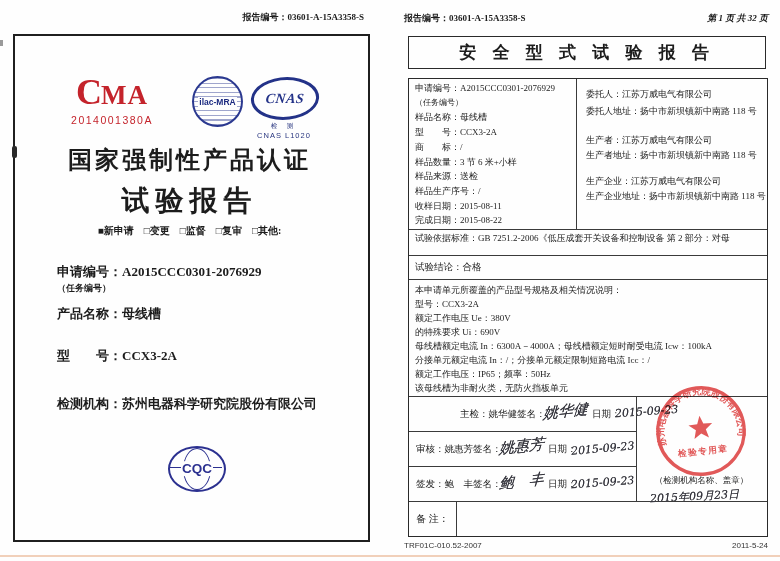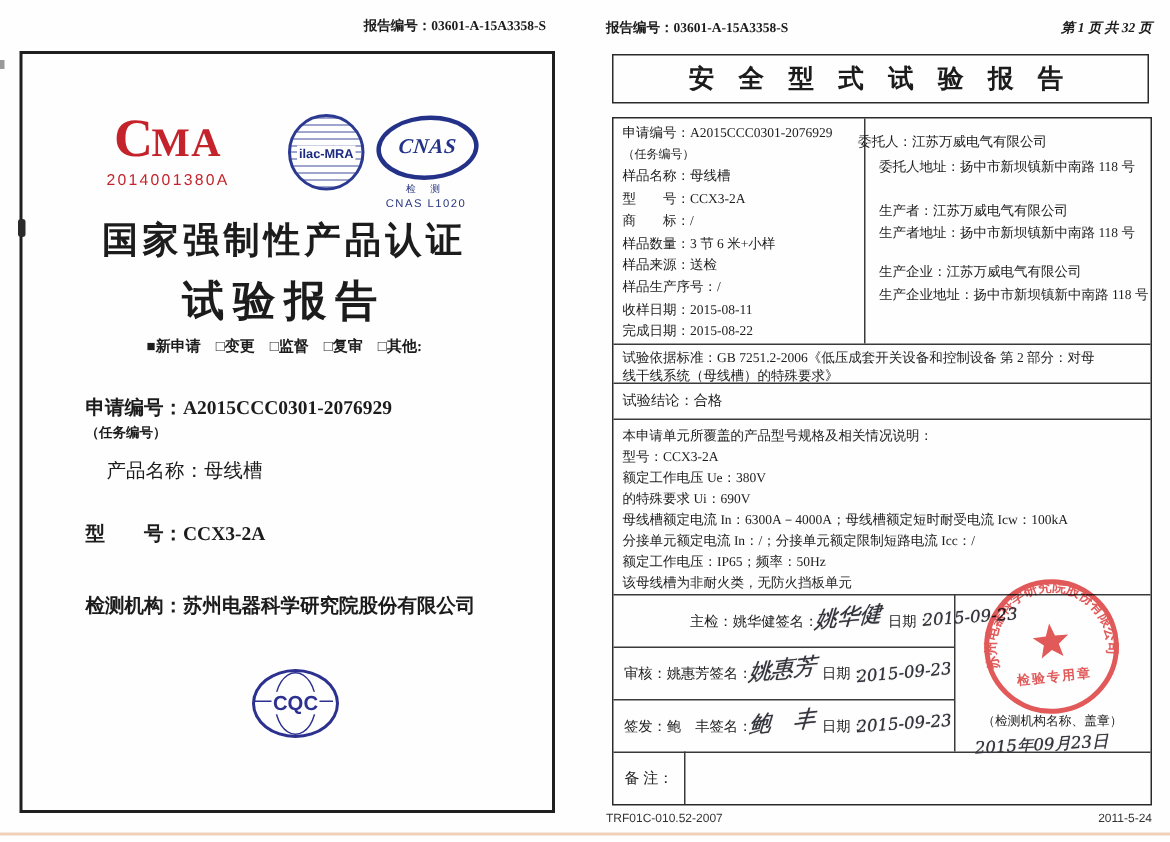--- a/index.html
+++ b/index.html
@@ -64,21 +64,21 @@
     <div class="abs" style="left:13px;top:144px;width:353px;text-align:center;font-size:24px;font-weight:bold;letter-spacing:3px;">国家强制性产品认证</div>
     <div class="abs" style="left:13px;top:224px;width:353px;text-align:center;font-size:10px;font-weight:bold;">■新申请　□变更　□监督　□复审　□其他:</div>
 
     <div class="abs" style="left:13px;top:182px;width:353px;text-align:center;font-size:28px;font-weight:bold;letter-spacing:6px;">试验报告</div>
 
     <div class="abs" style="left:57px;top:263px;font-size:13px;font-weight:bold;">
       <span>申请编号：</span><span>A2015CCC0301-2076929</span>
     </div>
     <div class="abs" style="left:57px;top:282px;font-size:9px;font-weight:bold;">（任务编号）</div>
 
-    <div class="abs" style="left:71px;top:305px;font-size:13px;font-weight:normal;">
+    <div class="abs" style="left:57px;top:305px;font-size:13px;font-weight:bold;">
       <span>产品名称：</span><span>母线槽</span>
     </div>
 
     <div class="abs" style="left:57px;top:347px;font-size:13px;font-weight:bold;">
       <span>型　　号：</span><span>CCX3-2A</span>
     </div>
 
     <div class="abs" style="left:57px;top:395px;font-size:13px;font-weight:bold;">
       <span>检测机构：</span><span>苏州电器科学研究院股份有限公司</span>
     </div>
@@ -123,31 +123,30 @@
         <div>型　　号：CCX3-2A</div>
         <div>商　　标：/</div>
         <div>样品数量：3 节 6 米+小样</div>
         <div>样品来源：送检</div>
         <div>样品生产序号：/</div>
         <div>收样日期：2015-08-11</div>
         <div>完成日期：2015-08-22</div>
       </div>
 
       <div>
-        <div class="abs" style="left:163px;top:9px;font-size:9px;font-family:Liberation Mono, monospace;">委托人：江苏万威电气有限公司</div>
+        <div class="abs" style="left:177px;top:9px;font-size:9px;font-family:Liberation Mono, monospace;">委托人：江苏万威电气有限公司</div>
         <div class="abs" style="left:177px;top:26px;font-size:9px;">委托人地址：扬中市新坝镇新中南路 118 号</div>
         <div class="abs" style="left:177px;top:55px;font-size:9px;">生产者：江苏万威电气有限公司</div>
         <div class="abs" style="left:177px;top:70px;font-size:9px;">生产者地址：扬中市新坝镇新中南路 118 号</div>
         <div class="abs" style="left:177px;top:96px;font-size:9px;">生产企业：江苏万威电气有限公司</div>
         <div class="abs" style="left:177px;top:111px;font-size:9px;">生产企业地址：扬中市新坝镇新中南路 118 号</div>
       </div>
 
       <div class="abs" style="left:6px;top:154px;width:348px;font-size:9px;line-height:11.5px;">
         <div>试验依据标准：GB 7251.2-2006《低压成套开关设备和控制设备 第 2 部分：对母</div>
-        <div>线干线系统（母线槽）的特殊要求》</div>
       </div>
 
       <div class="abs" style="left:6px;top:182px;font-size:9.5px;">试验结论：合格</div>
 
       <div class="abs" style="left:6px;top:204px;width:348px;font-size:9px;line-height:14px;">
         <div>本申请单元所覆盖的产品型号规格及相关情况说明：</div>
         <div>型号：CCX3-2A</div>
         <div>额定工作电压 Ue：380V</div>
         <div>的特殊要求 Ui：690V</div>
         <div>母线槽额定电流 In：6300A－4000A；母线槽额定短时耐受电流 Icw：100kA</div>

